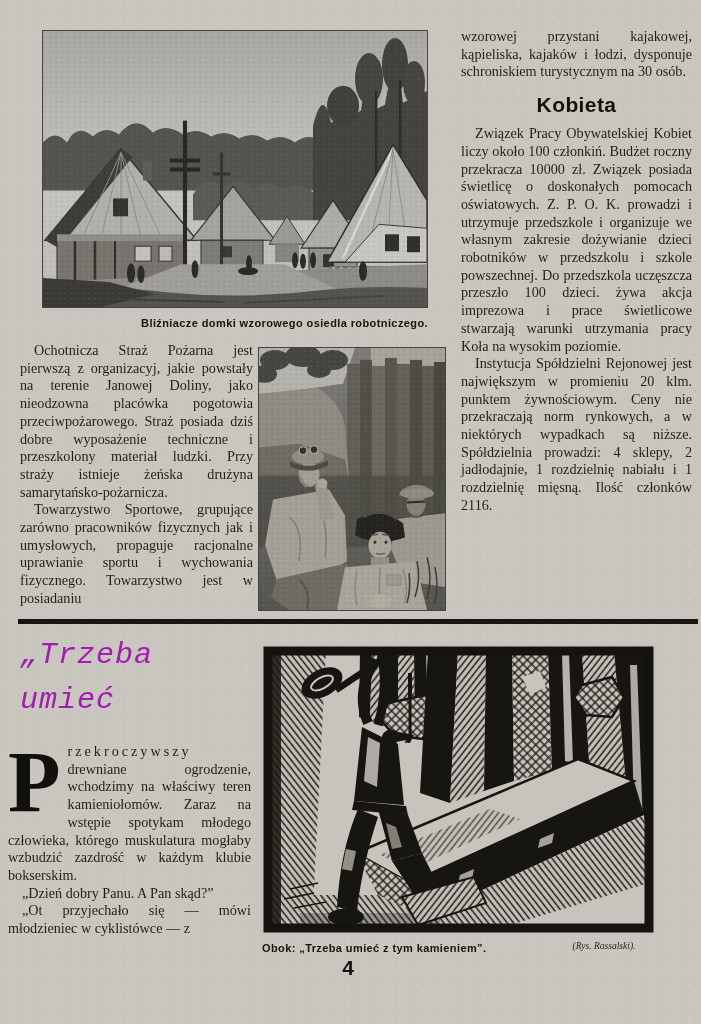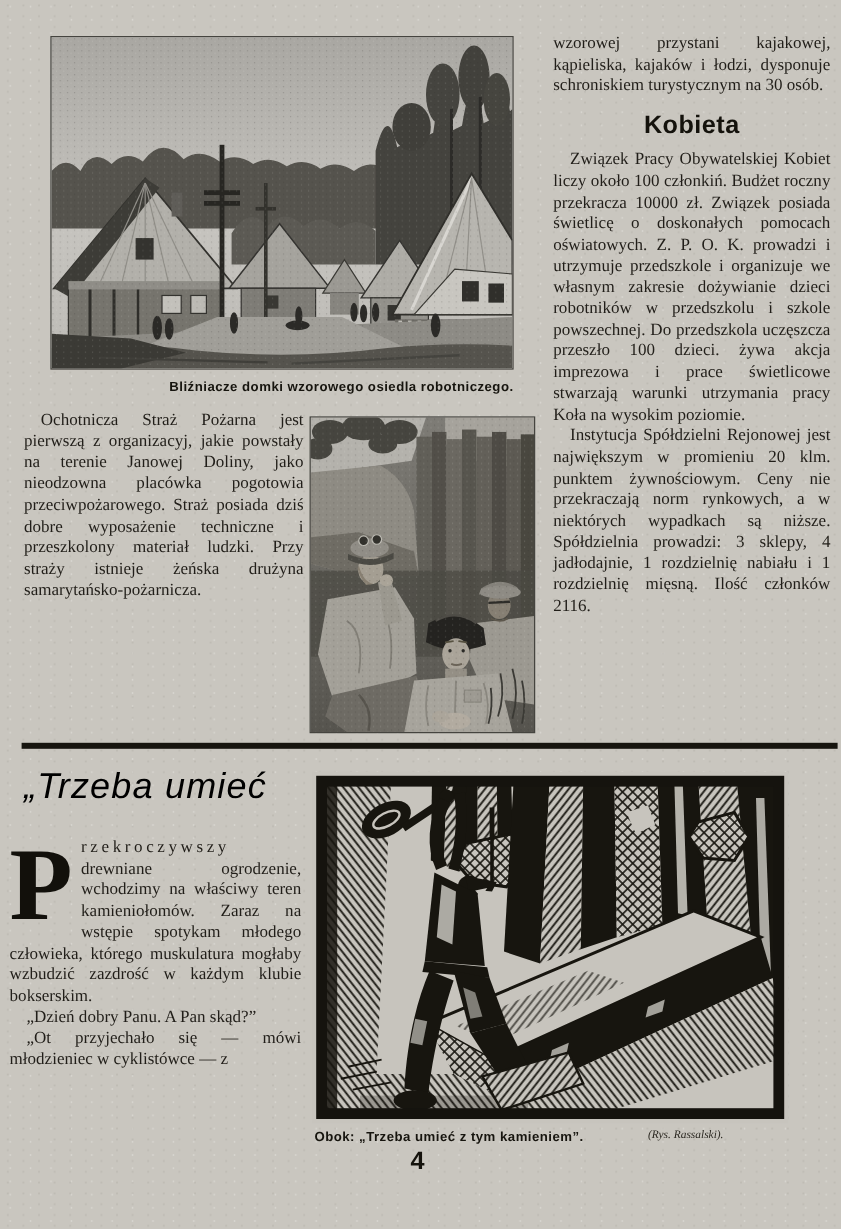--- a/index.html
+++ b/index.html
@@ -32,35 +32,35 @@
   .right-col h2{
     font-family:"Liberation Sans",sans-serif;font-weight:bold;
     font-size:21px;line-height:23px;text-align:center;letter-spacing:0.4px;
     margin:12px 0 9px 0;color:#14120c;
   }
   .right-col h2 span{display:block;}
   .photo-caption-right{margin-top:12px;}
   .separator{left:18px;top:619px;width:680px;height:5px;background:#17150f;}
   .bottom-left{left:8px;top:633px;width:243px;}
   .script-heading{
-    font-family:Liberation Sans, sans-serif;font-style:italic;font-weight:normal;
-    font-size:30px;line-height:45px;letter-spacing:1px;color:#000000;
+    font-family:Liberation Mono, monospace;font-style:italic;font-weight:normal;
+    font-size:30px;line-height:45px;letter-spacing:1px;color:#a21caf;
     margin:0 0 20px 0;
   }
   .script-heading span{display:block;}
   .script-heading .l1{padding-left:12px;}
   .script-heading .l2{padding-left:2px;}
   .dropcap{
     float:left;font-family:"Liberation Serif",serif;font-weight:bold;
     font-size:86px;line-height:66px;margin:6px 7px 0 0;color:#12100b;
   }
   .spaced{letter-spacing:3px;}
   .illustration{left:260px;top:643px;line-height:0;}
   .ill-caption{left:262px;top:941px;width:300px;}
-  .credit{left:540px;top:940px;width:128px;text-align:left;
+  .credit{left:540px;top:940px;width:128px;text-align:center;
     font-family:"Liberation Serif",serif;font-style:italic;font-size:9.5px;line-height:12px;color:#2a2720;}
   .page-number{left:330px;top:956px;width:36px;text-align:center;
     font-family:"Liberation Sans",sans-serif;font-weight:bold;font-size:21px;color:#14120c;}
 </style>
 </head>
 <body>
 
 <figure class="abs photo top-photo">
   <svg width="384" height="276" viewBox="0 0 384 277" preserveAspectRatio="none">
     <defs>
@@ -154,20 +154,21 @@
       <ellipse cx="205" cy="241" rx="10" ry="4"></ellipse>
     </g>
     <rect width="384" height="277" fill="url(#g1)" opacity="0.5"></rect>
   </svg>
 </figure>
 
 <div class="abs caption top-caption">Bliźniacze domki wzorowego osiedla robotniczego.</div>
 
 <div class="abs bodycol left-col">
   <p>Ochotnicza Straż Pożarna jest pierwszą z organizacyj, jakie powstały na terenie Janowej Doliny, jako nieodzowna placówka pogotowia przeciwpożarowego. Straż posiada dziś dobre wyposażenie techniczne i przeszkolony materiał ludzki. Przy straży istnieje żeńska drużyna samarytańsko-pożarnicza.</p>
+  <p>Towarzystwo Sportowe, grupujące zarówno pracowników fizycznych jak i umysłowych, propaguje racjonalne uprawianie sportu i wychowania fizycznego. Towarzystwo jest w posiadaniu</p>
 </div>
 
 <figure class="abs photo mid-photo">
   <svg width="186" height="262" viewBox="0 0 186 263" preserveAspectRatio="none">
     <defs>
       <linearGradient id="mbg" x1="0" y1="0" x2="0" y2="1">
         <stop offset="0" stop-color="#7e7c76"></stop>
           <stop offset="1" stop-color="#56544e"></stop>
       </linearGradient>
       <pattern id="g2" width="6" height="5" patternUnits="userSpaceOnUse">
@@ -241,21 +242,21 @@
     <rect width="186" height="263" fill="url(#g2)" opacity="0.55"></rect>
   </svg>
 </figure>
 
 <div class="abs bodycol right-col">
   <p class="no-indent">wzorowej przystani kajakowej, kąpieliska, kajaków i łodzi, dysponuje schroniskiem turystycznym na 30 osób.</p>
   <h2>
     <span>Kobieta</span>
   </h2>
   <p>Związek Pracy Obywatelskiej Kobiet liczy około 100 członkiń. Budżet roczny przekracza 10000 zł. Związek posiada świetlicę o doskonałych pomocach oświatowych. Z. P. O. K. prowadzi i utrzymuje przedszkole i organizuje we własnym zakresie dożywianie dzieci robotników w przedszkolu i szkole powszechnej. Do przedszkola uczęszcza przeszło 100 dzieci. żywa akcja imprezowa i prace świetlicowe stwarzają warunki utrzymania pracy Koła na wysokim poziomie.</p>
-  <p>Instytucja Spółdzielni Rejonowej jest największym w promieniu 20 klm. punktem żywnościowym. Ceny nie przekraczają norm rynkowych, a w niektórych wypadkach są niższe. Spółdzielnia prowadzi: 3 sklepy, 4 jadłodajnie, 1 rozdzielnię nabiału i 1 rozdzielnię mięsną. Ilość członków 2116.</p>
+  <p>Instytucja Spółdzielni Rejonowej jest największym w promieniu 20 klm. punktem żywnościowym. Ceny nie przekraczają norm rynkowych, a w niektórych wypadkach są niższe. Spółdzielnia prowadzi: 4 sklepy, 2 jadłodajnie, 1 rozdzielnię nabiału i 1 rozdzielnię mięsną. Ilość członków 2116.</p>
 </div>
 
 <div class="abs separator"></div>
 
 <div class="abs bodycol bottom-left">
   <h2 class="script-heading">
     <span class="l1">„Trzeba umieć</span>
   </h2>
   <p class="no-indent"><span class="dropcap">P</span><span class="spaced">rzekroczywszy</span> <span>drewniane ogrodzenie, wchodzimy na właściwy teren kamieniołomów. Zaraz na wstępie spotykam młodego człowieka, którego muskulatura mogłaby wzbudzić zazdrość w każdym klubie bokserskim.</span></p>
   <p>„Dzień dobry Panu. A Pan skąd?”</p>

